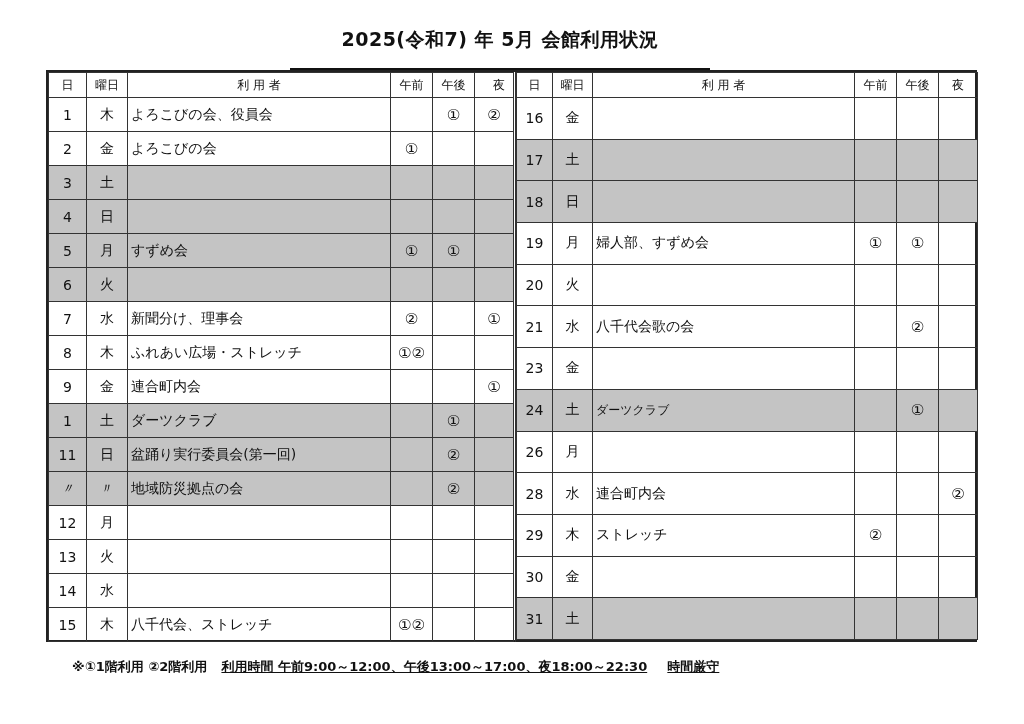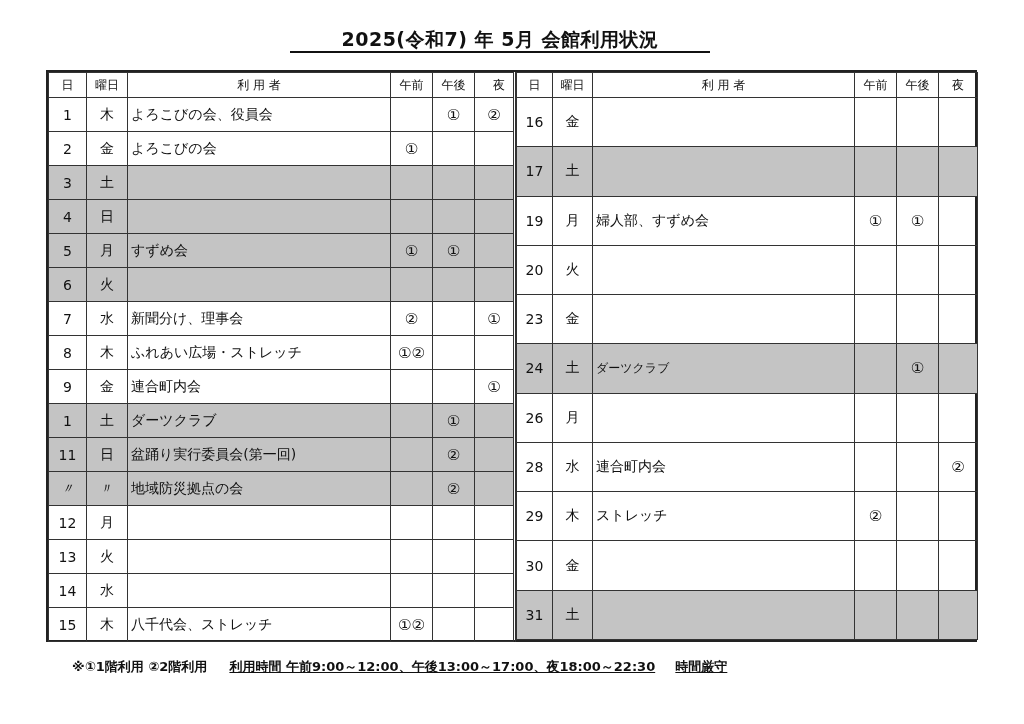--- a/index.html
+++ b/index.html
@@ -1,20 +1,20 @@
 <!DOCTYPE html>
 <html><head>
 <meta charset="utf-8">
 <style>
   html, body { margin:0; padding:0; background:#ffffff; }
   body { width:1024px; height:724px; position:relative; overflow:hidden;
          font-family:"DejaVu Sans", "Liberation Sans", sans-serif; color:#111; }
   .title { position:absolute; left:290px; top:28px; width:420px; text-align:center;
            font-size:19px; font-weight:bold; letter-spacing:0.5px;
-           border-bottom:2px solid #111; padding-bottom:1px; line-height:22px; }
+           border-bottom:2px solid #111; padding-bottom:18px; line-height:22px; }
   .sheet { position:absolute; left:46px; top:70px; width:931px; height:572px;
            border:2px solid #222; box-sizing:border-box; display:flex; }
   table { border-collapse:collapse; table-layout:fixed; height:100%; }
   .half-left { width:466px; border-right:3px double #333; }
   .half-right { width:461px; }
   td, th { border:1px solid #333; padding:0; font-weight:normal; font-size:14px;
            overflow:hidden; white-space:nowrap; }
   th { height:24px; font-size:12px; text-align:center; }
   td { height:33px; text-align:center; }
   td.user { text-align:left; padding-left:3px; font-size:14px; }
@@ -211,34 +211,50 @@
           <td class="mark"></td>
         </tr>
         <tr class="shade">
           <td>17</td>
           <td class="dow">土</td>
           <td class="user"></td>
           <td class="mark"></td>
           <td class="mark"></td>
           <td class="mark"></td>
         </tr>
+        <tr class="shade">
+          <td>18</td>
+          <td class="dow">日</td>
+          <td class="user"></td>
+          <td class="mark"></td>
+          <td class="mark"></td>
+          <td class="mark"></td>
+        </tr>
         <tr>
           <td>19</td>
           <td class="dow">月</td>
           <td class="user">婦人部、すずめ会</td>
           <td class="mark">①</td>
           <td class="mark">①</td>
           <td class="mark"></td>
         </tr>
         <tr>
           <td>20</td>
           <td class="dow">火</td>
           <td class="user"></td>
           <td class="mark"></td>
           <td class="mark"></td>
+          <td class="mark"></td>
+        </tr>
+        <tr>
+          <td>21</td>
+          <td class="dow">水</td>
+          <td class="user">八千代会歌の会</td>
+          <td class="mark"></td>
+          <td class="mark">②</td>
           <td class="mark"></td>
         </tr>
         <tr>
           <td>23</td>
           <td class="dow">金</td>
           <td class="user"></td>
           <td class="mark"></td>
           <td class="mark"></td>
           <td class="mark"></td>
         </tr>
@@ -289,15 +305,15 @@
           <td class="mark"></td>
           <td class="mark"></td>
           <td class="mark"></td>
         </tr>
       </tbody>
   </table>
 </div>
 
 <div class="note">
   <span>※①1階利用  ②2階利用</span>
-  <span class="ul" style="margin-left:8px">利用時間  午前9:00～12:00、午後13:00～17:00、夜18:00～22:30</span>
+  <span class="ul" style="">利用時間  午前9:00～12:00、午後13:00～17:00、夜18:00～22:30</span>
   <span class="ul" style="margin-left:6px">時間厳守</span>
 </div>
 
 </body></html>

